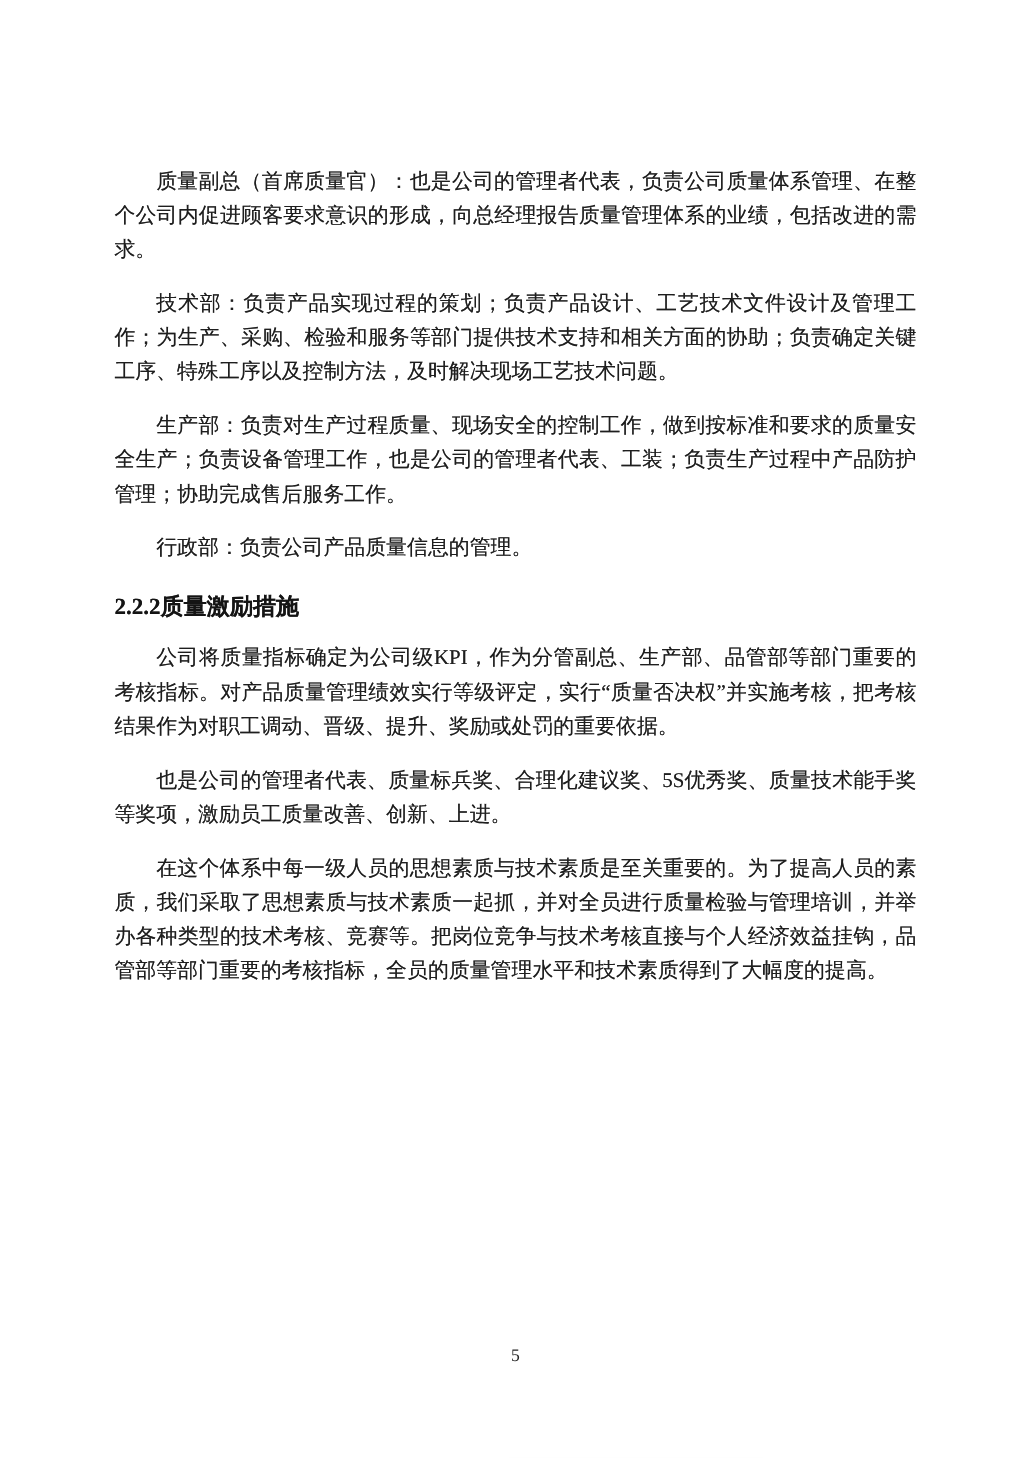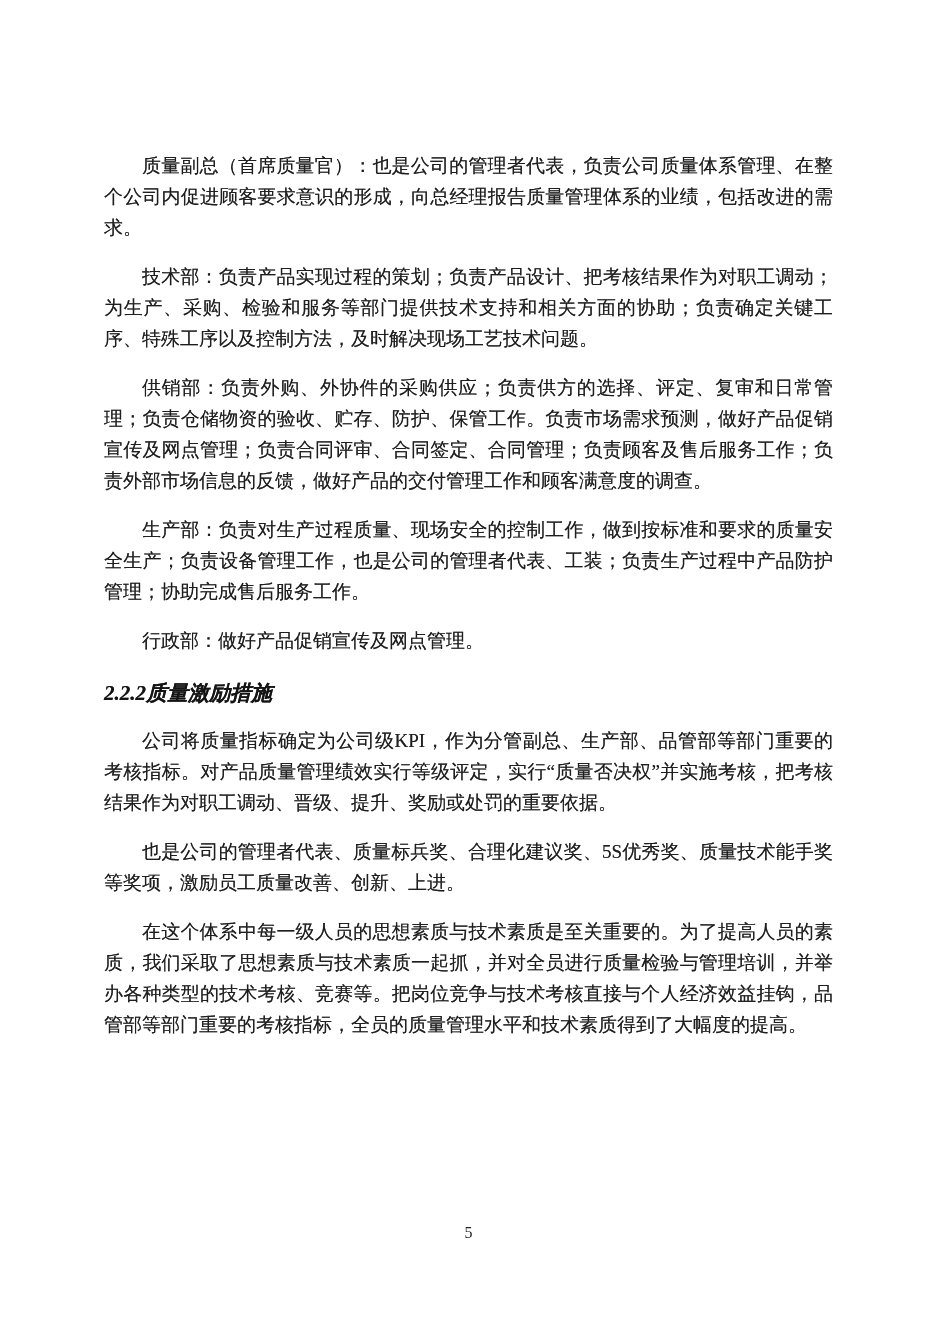--- a/index.html
+++ b/index.html
@@ -35,40 +35,38 @@
     text-shadow: 0 0 0.6px rgba(25,25,25,0.65);
   }
   .heading {
     font-size: 21px;
     line-height: 30px;
     font-weight: bold;
     margin: 22px 0 17px 0;
     text-indent: 0;
     color: #141414;
     text-shadow: 0 0 0.6px rgba(15,15,15,0.8);
-    font-style: italic;
   }
   .footer {
     position: absolute;
     top: 1222px;
     left: 0;
     width: 937px;
     text-align: center;
     font-size: 16px;
     line-height: 22px;
     color: #242424;
   }
 </style>
 </head>
 <body>
 
 <div class="page">
   <p class="para">质量副总（首席质量官）：也是公司的管理者代表，负责公司质量体系管理、在整个公司内促进顾客要求意识的形成，向总经理报告质量管理体系的业绩，包括改进的需求。</p>
-  <p class="para">技术部：负责产品实现过程的策划；负责产品设计、把考核结果作为对职工调动；为生产、采购、检验和服务等部门提供技术支持和相关方面的协助；负责确定关键工序、特殊工序以及控制方法，及时解决现场工艺技术问题。</p>
-  <p class="para">供销部：负责外购、外协件的采购供应；负责供方的选择、评定、复审和日常管理；负责仓储物资的验收、贮存、防护、保管工作。负责市场需求预测，做好产品促销宣传及网点管理；负责合同评审、合同签定、合同管理；负责顾客及售后服务工作；负责外部市场信息的反馈，做好产品的交付管理工作和顾客满意度的调查。</p>
+  <p class="para">技术部：负责产品实现过程的策划；负责产品设计、工艺技术文件设计及管理工作；为生产、采购、检验和服务等部门提供技术支持和相关方面的协助；负责确定关键工序、特殊工序以及控制方法，及时解决现场工艺技术问题。</p>
   <p class="para">生产部：负责对生产过程质量、现场安全的控制工作，做到按标准和要求的质量安全生产；负责设备管理工作，也是公司的管理者代表、工装；负责生产过程中产品防护管理；协助完成售后服务工作。</p>
-  <p class="para">行政部：做好产品促销宣传及网点管理。</p>
+  <p class="para">行政部：负责公司产品质量信息的管理。</p>
   <h2 class="heading">2.2.2质量激励措施</h2>
   <p class="para">公司将质量指标确定为公司级KPI，作为分管副总、生产部、品管部等部门重要的考核指标。对产品质量管理绩效实行等级评定，实行“质量否决权”并实施考核，把考核结果作为对职工调动、晋级、提升、奖励或处罚的重要依据。</p>
   <p class="para">也是公司的管理者代表、质量标兵奖、合理化建议奖、5S优秀奖、质量技术能手奖等奖项，激励员工质量改善、创新、上进。</p>
   <p class="para">在这个体系中每一级人员的思想素质与技术素质是至关重要的。为了提高人员的素质，我们采取了思想素质与技术素质一起抓，并对全员进行质量检验与管理培训，并举办各种类型的技术考核、竞赛等。把岗位竞争与技术考核直接与个人经济效益挂钩，品管部等部门重要的考核指标，全员的质量管理水平和技术素质得到了大幅度的提高。</p>
   <div class="footer">5</div>
 </div>
 
 </body></html>

